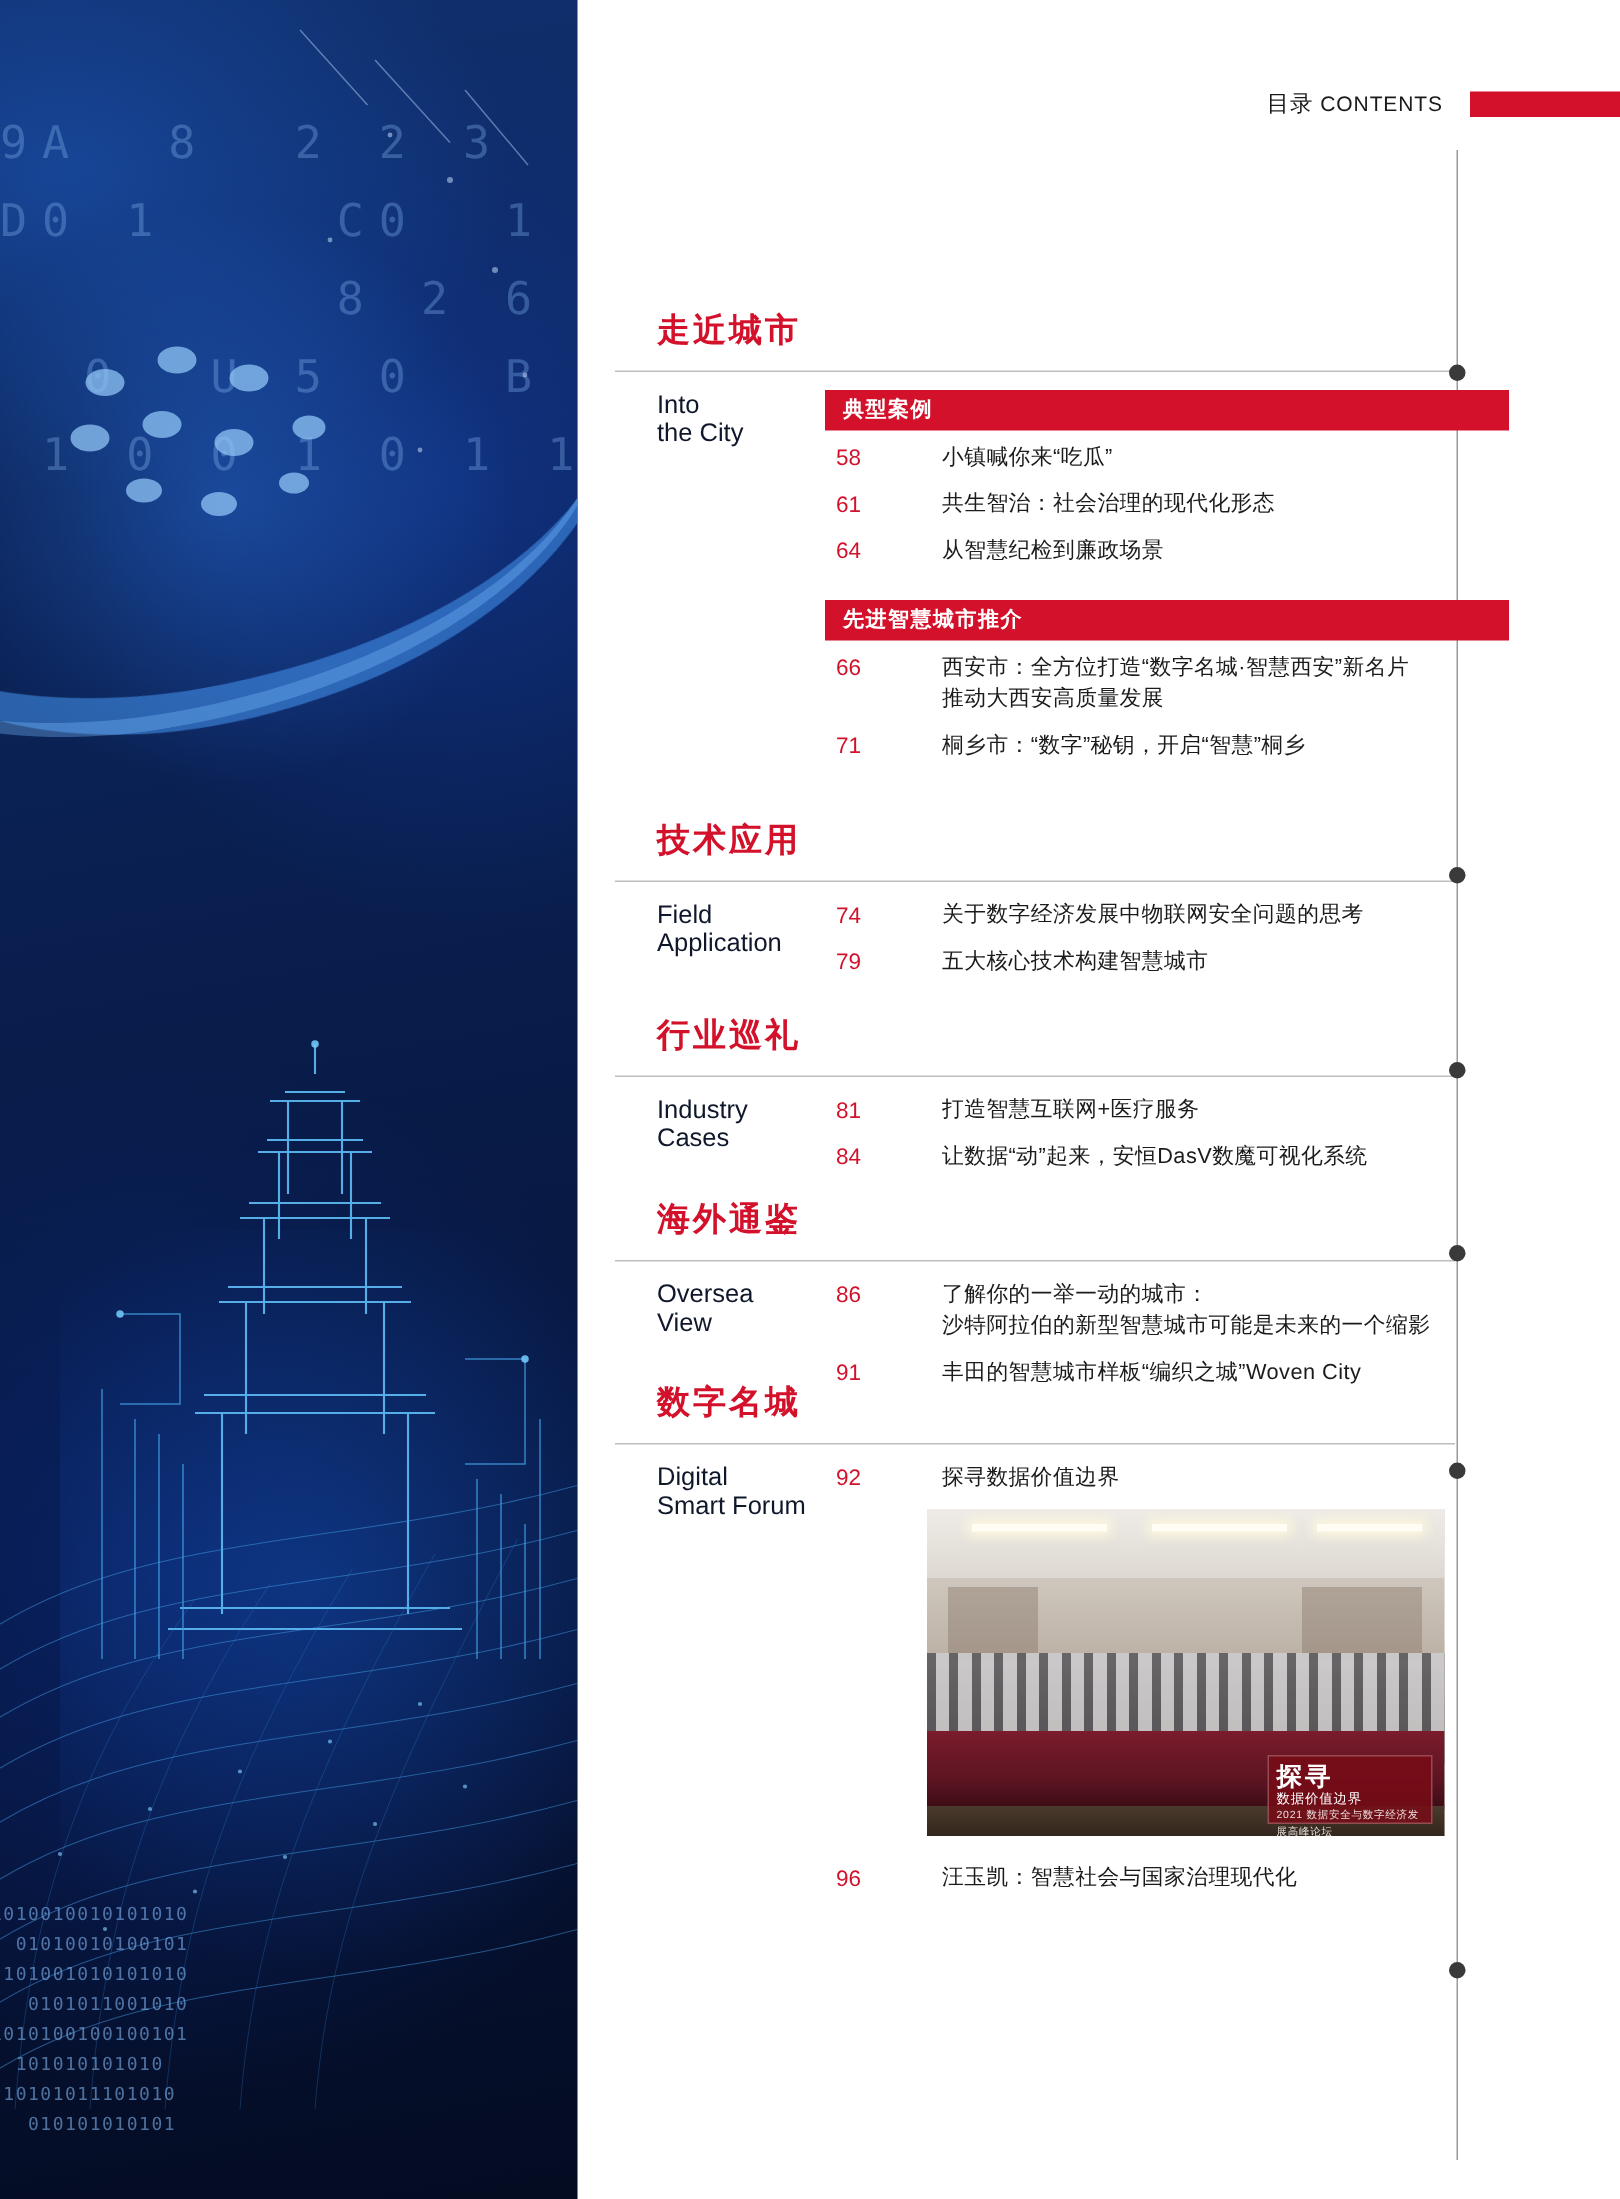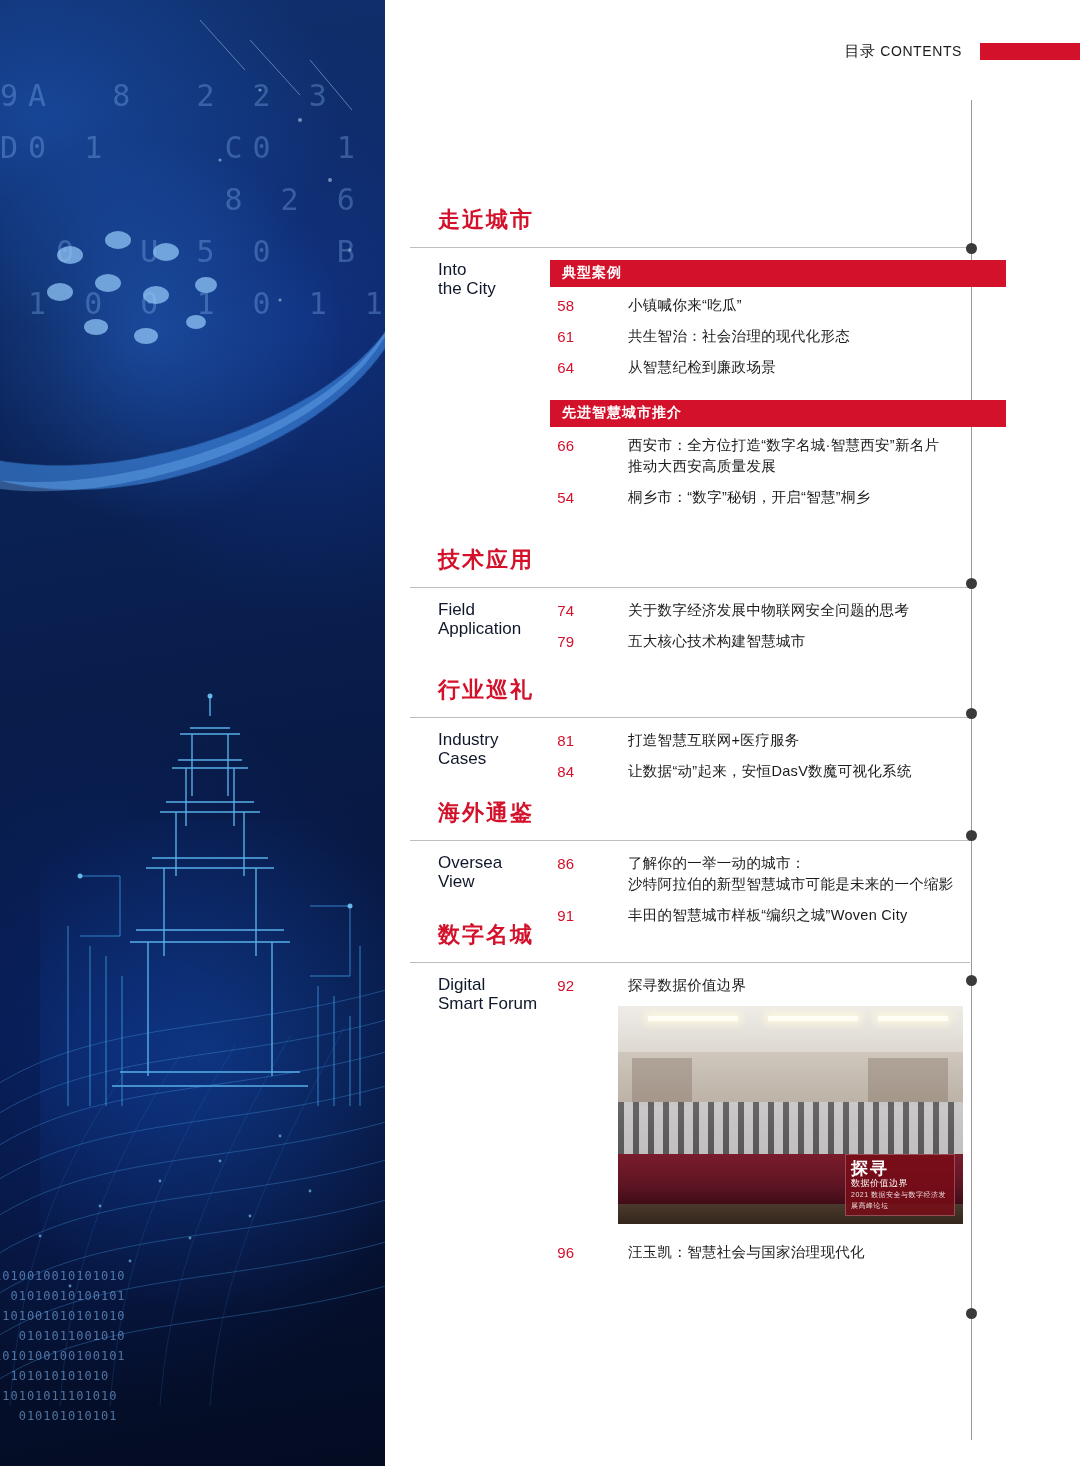--- a/index.html
+++ b/index.html
@@ -55,21 +55,21 @@
     color: rgba(140,195,255,0.55);
     font-family: "DejaVu Sans Mono", monospace;
     font-size: 12px; line-height: 20px; letter-spacing: 1px;
     white-space: pre; user-select: none;
   }
   .lp-city { position: absolute; left: 60px; bottom: 330px; width: 320px; height: 460px; }
   .lp-mesh { position: absolute; left: -20px; bottom: 60px; width: 420px; height: 430px; opacity: .85; }
 
   
   .header {
-    position: absolute; right: 0; top: 42px;
+    position: absolute; right: 0; top: 60px;
     display: flex; align-items: center; gap: 10px;
   }
   .header-title {
     font-size: 15px; color: #1a1a1a; letter-spacing: .5px;
   }
   .header-title .en { font-size: 14px; letter-spacing: .6px; }
   .header-bar { width: 100px; height: 17px; background: #d3112a; margin-left: 8px; }
 
   
   .vrule {
@@ -136,21 +136,21 @@
   }
   .ph-table {
     position: absolute; left: 0; bottom: 18px; width: 100%; height: 52px;
     background: linear-gradient(180deg, #7a1c2c 0%, #5e1422 60%, #3c0c16 100%);
   }
   .ph-floor {
     position: absolute; left: 0; bottom: 0; width: 100%; height: 20px;
     background: linear-gradient(180deg, #4b3a2d, #33261c);
   }
   .ph-badge {
-    position: absolute; right: 8px; bottom: 8px; width: 110px; height: 62px;
+    position: absolute; right: 8px; bottom: 8px; width: 110px; height: 46px;
     background: rgba(120,12,22,.85); border: 1px solid rgba(255,255,255,.25);
     color: #fff; font-size: 9px; padding: 4px 5px; line-height: 11px; letter-spacing: .5px;
   }
   .ph-badge .big { font-size: 17px; font-weight: bold; line-height: 19px; letter-spacing: 2px; }
   .ph-badge .sub { font-size: 7px; opacity: .85; }
 </style>
 </head>
 <body>
 
 <div class="page">
@@ -307,21 +307,21 @@
             </div>
             <div class="cat-bar" style="margin-top: 22px;">先进智慧城市推介</div>
             <div class="row">
               <div class="row-num">66</div>
               <div class="row-text">
                 <div>西安市：全方位打造“数字名城·智慧西安”新名片</div>
                 <div>推动大西安高质量发展</div>
               </div>
             </div>
             <div class="row">
-              <div class="row-num">54</div>
+              <div class="row-num">71</div>
               <div class="row-text">
                 <div>桐乡市：“数字”秘钥，开启“智慧”桐乡</div>
               </div>
             </div>
           </div>
         </div>
       </div>
       <div class="sec" style="position: absolute; top: 545px; left: 0px; width: 560px;">
         <div class="sec-title">技术应用</div>
         <div class="hr"></div>

